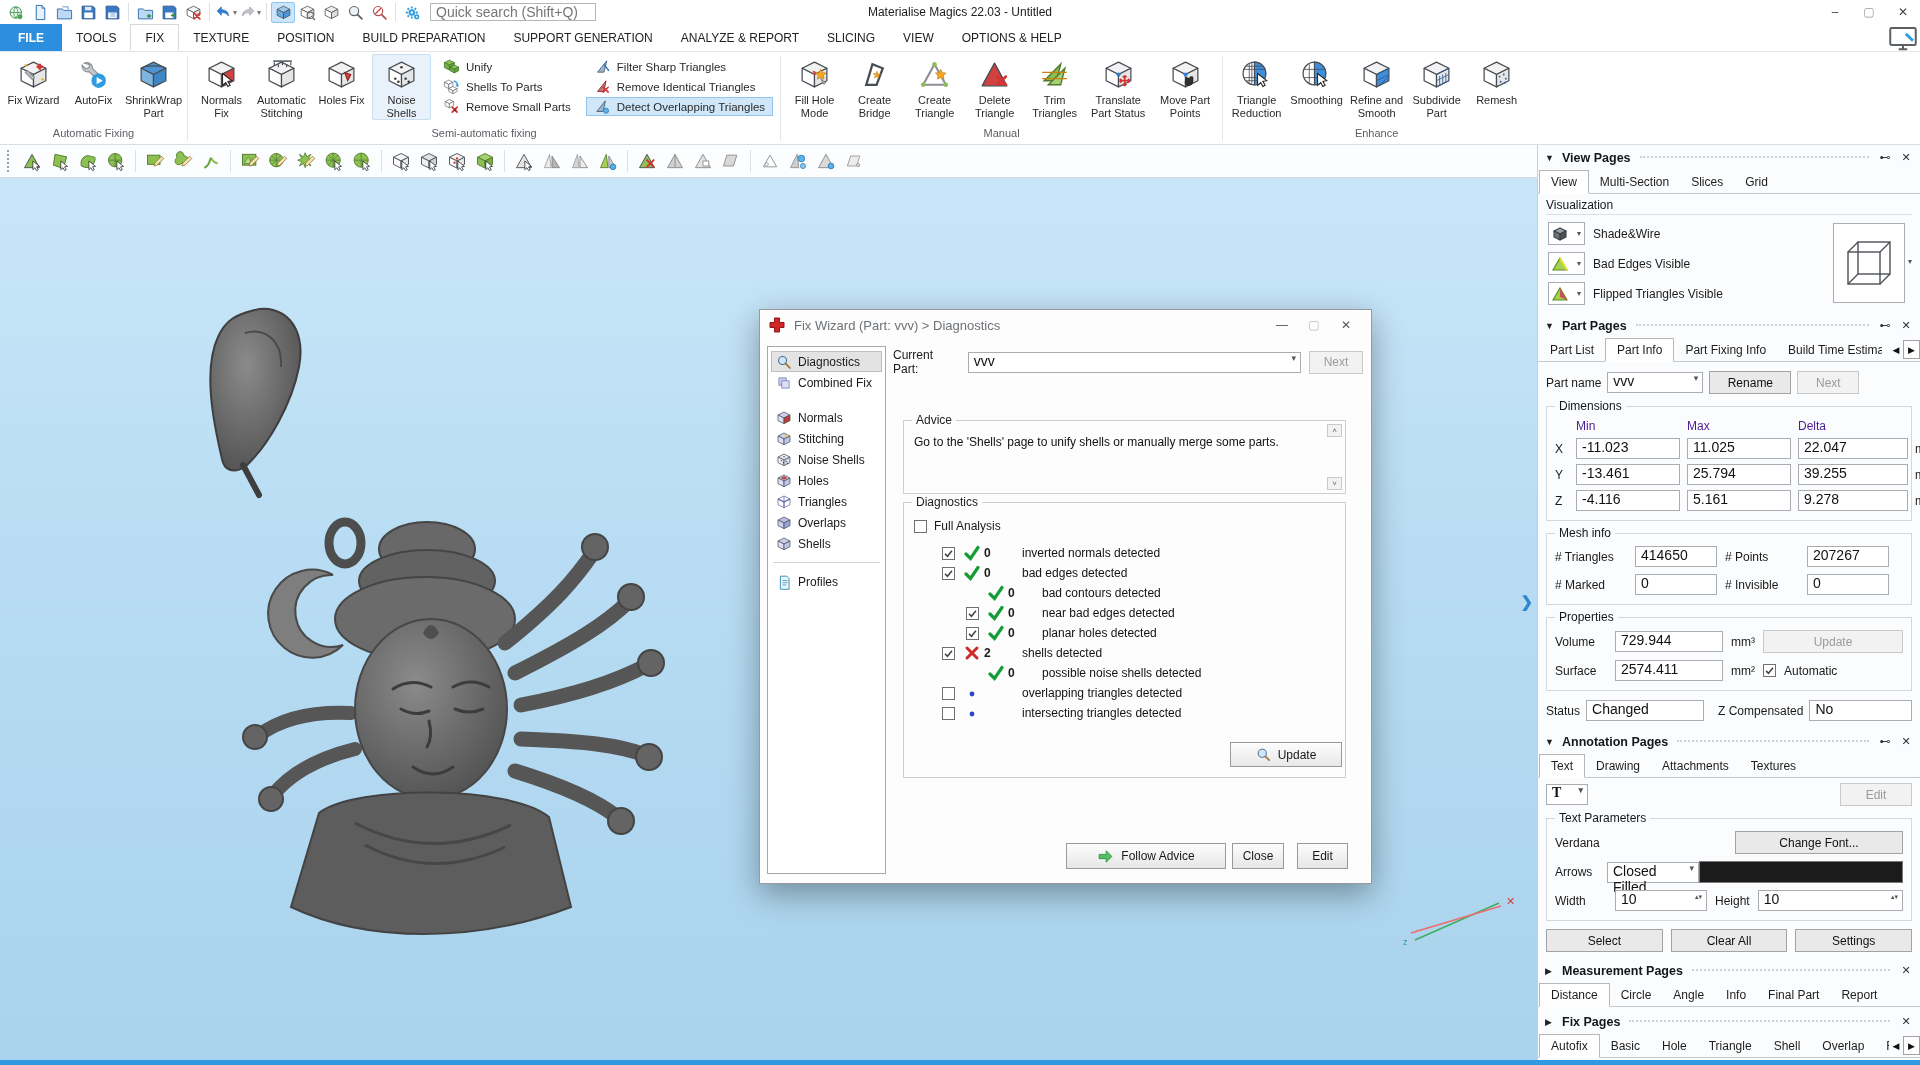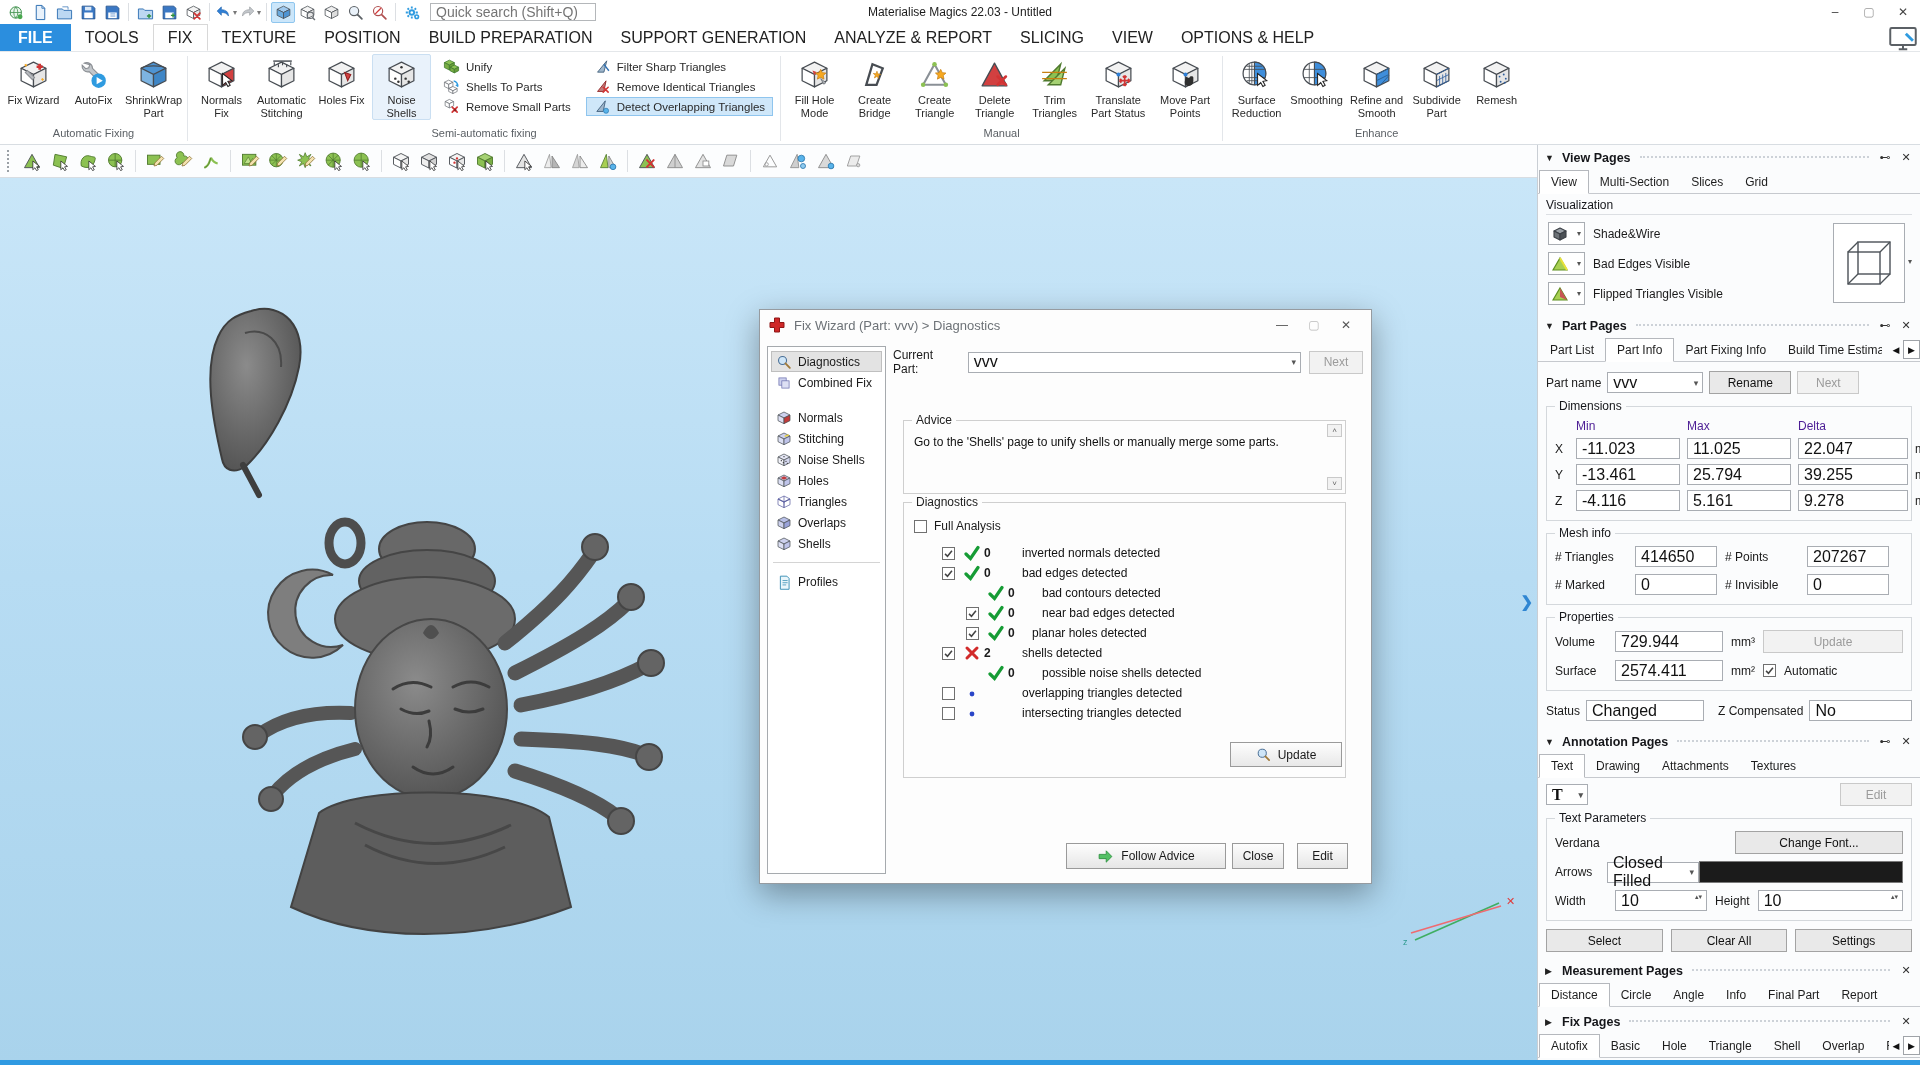--- a/index.html
+++ b/index.html
@@ -14,21 +14,21 @@
 .qicon svg{width:17px;height:17px}
 .qicon.active{background:#cbe6fa;border-color:#8fc6ee}
 .qcaret{font-size:8px;color:#777;margin-left:1px}
 .qsep{width:1px;height:18px;background:#dcdfe3;margin:0 4px}
 .search{width:166px;height:18px;border:1px solid #b4b7ba;font-size:14px;padding:0 5px;color:#8a8f94;margin-left:6px;font-family:"Liberation Sans",sans-serif;background:#fff}
 .winbtns{margin-left:auto;display:flex;z-index:31}
 .winbtn{width:34px;height:22px;display:flex;align-items:center;justify-content:center;color:#444;font-size:12px}
 
 
 .menubar{position:absolute;top:24px;left:0;right:0;height:28px;background:#fff;border-bottom:1px solid #e4e7ea;display:flex;align-items:stretch;z-index:29}
-.menu-item{padding:0 14px;display:flex;align-items:center;font-size:16px;color:#222;white-space:nowrap}
+.menu-item{padding:0 14px;display:flex;align-items:center;font-size:12px;color:#222;white-space:nowrap}
 .menu-item.accent{background:#2b8ede;color:#fff;font-weight:bold;padding:0 18px}
 .menu-item.active{border:1px solid #d8d8d8;border-bottom:1px solid #fff;background:#fff}
 .menu-extra{margin-left:auto;width:34px;display:flex;align-items:center;justify-content:center}
 
 
 .ribbon{position:absolute;top:52px;left:0;right:0;height:93px;background:#fff;border-bottom:1px solid #d8dde2;display:flex;align-items:stretch;z-index:28}
 .rgroup{display:flex;flex-direction:column;padding:0 2px}
 .rbody{flex:1;display:flex;align-items:flex-start;padding:2px 2px 0;gap:1px}
 .rcaption{height:17px;text-align:center;font-size:11px;color:#5a5f64;white-space:nowrap;padding:0 8px}
 .rsep{width:1px;background:#e3e6ea;margin:4px 0 3px}
@@ -68,21 +68,21 @@
 .hbtn{color:#333;font-size:11px;width:14px;text-align:center}
 .tabs{display:flex;align-items:flex-end;height:25px;border-bottom:1px solid #c6c9ce;padding:0 1px;position:relative;margin-top:1px}
 .tab{padding:4px 11px;color:#1d1d1d;white-space:nowrap}
 .tab.active{background:#fff;border:1px solid #b5b8bd;border-bottom:1px solid #fff;margin-bottom:-1px}
 .tab.clip{max-width:105px;overflow:hidden}
 .tabarrows{position:absolute;right:0;bottom:2px;display:flex;background:#fbfcfd}
 .tabarrow{width:14px;height:19px;display:flex;align-items:center;justify-content:center;font-size:9px;color:#111}
 .tabarrow.box{border:1px solid #9fa3a8;background:#fff;width:17px}
 .gbox{border:1px solid #d4d8dc;margin:12px 8px 0;position:relative;padding:12px 8px 9px}
 .glabel{position:absolute;top:-8px;left:8px;background:#fbfcfd;padding:0 4px;color:#15161a}
-.field{height:21px;border:1px solid #a9adb3;background:#fff;padding:0 5px;display:flex;align-items:center;font-size:16px;color:#111;position:relative}
+.field{height:21px;border:1px solid #a9adb3;background:#fff;padding:0 5px;display:flex;font-size:14px;color:#111;position:relative}
 .combo::after{content:"▾";position:absolute;right:4px;color:#555;font-size:9px}
 .spin::after{content:"▴▾";position:absolute;right:3px;top:1px;color:#555;font-size:7px;width:9px;line-height:9px;text-align:center;white-space:pre-wrap}
 .btn{height:23px;border:1px solid #a3a3a3;background:#e9e9e9;display:flex;align-items:center;justify-content:center;font-size:12px;padding:0 26px;color:#111}
 .btn.dis{color:#9b9b9b;border-color:#c9c9c9;background:#f2f2f2}
 .row{display:flex;align-items:center}
 .viz-row{display:flex;align-items:center;gap:8px;margin:7px 0 0 2px}
 .viz-btn{width:37px;height:23px;border:1px solid #a9adb3;background:#fff;display:flex;align-items:center;justify-content:space-between;padding:0 3px}
 .viz-btn svg{width:16px;height:16px}
 .viz-caret{font-size:8px;color:#555}
 .cb{width:13px;height:13px;border:1px solid #707070;background:#fff;display:inline-flex;align-items:center;justify-content:center;flex:none}
@@ -578,21 +578,21 @@
           <div class="ric">
             <svg viewBox="0 0 32 32" xmlns="http://www.w3.org/2000/svg">
               <circle cx="14" cy="15" r="11" fill="#fff" stroke="#474c52" stroke-width="1.2"></circle>
               <path d="M14 4a11 11 0 0 1 0 22z" fill="#3f8edb" stroke="#474c52"></path>
               <g stroke="#474c52" stroke-width=".8">
                 <path d="M4 11h20M4 19h20M9 6v18M14 4v22M6.5 8h15M6.5 22h15M11.5 5v20"></path>
               </g>
               <path d="M17 15l9 7-3.8.6 2.2 3.8-2.2 1.2-2.1-3.8-3 2.7z" fill="#fff" stroke="#222" stroke-width="1"></path>
             </svg>
           </div>
-          <div>Surface Reduction</div>
+          <div>Triangle Reduction</div>
         </div>
         <div class="rbtn">
           <div class="ric">
             <svg viewBox="0 0 32 32" xmlns="http://www.w3.org/2000/svg">
               <circle cx="14" cy="15" r="11" fill="#fff" stroke="#474c52" stroke-width="1.2"></circle>
               <path d="M14 4a11 11 0 0 1 0 22z" fill="#3f8edb" stroke="#474c52"></path>
               <g stroke="#474c52" stroke-width=".8">
                 <path d="M4 11h20M4 19h20M9 6v18M14 4v22"></path>
               </g>
               <path d="M17 15l9 7-3.8.6 2.2 3.8-2.2 1.2-2.1-3.8-3 2.7z" fill="#fff" stroke="#222" stroke-width="1"></path>
@@ -1454,21 +1454,21 @@
               <svg viewBox="0 0 16 16">
                 <path d="M3 8.5l3.5 3.5L13 4" fill="none" stroke="#444" stroke-width="2.2"></path>
               </svg>
             </span>
             <span class="dmark" style="left: 74px;">
               <svg viewBox="0 0 16 16">
                 <path d="M2 9l4.5 4.5L14 2.5" fill="none" stroke="#169c35" stroke-width="3.2" stroke-linecap="round"></path>
               </svg>
             </span>
             <span class="dcount" style="left: 94px;">0</span>
-            <span class="dlabel" style="left: 118px; text-align: center;">planar holes detected</span>
+            <span class="dlabel" style="left: 128px; text-align: center;">planar holes detected</span>
           </div>
           <div class="drow">
             <span class="cb" style="left: 28px;">
               <svg viewBox="0 0 16 16">
                 <path d="M3 8.5l3.5 3.5L13 4" fill="none" stroke="#444" stroke-width="2.2"></path>
               </svg>
             </span>
             <span class="dmark" style="left: 50px;">
               <svg viewBox="0 0 16 16">
                 <path d="M3 3l10 10M13 3 3 13" stroke="#d22a2a" stroke-width="3" stroke-linecap="round"></path>

